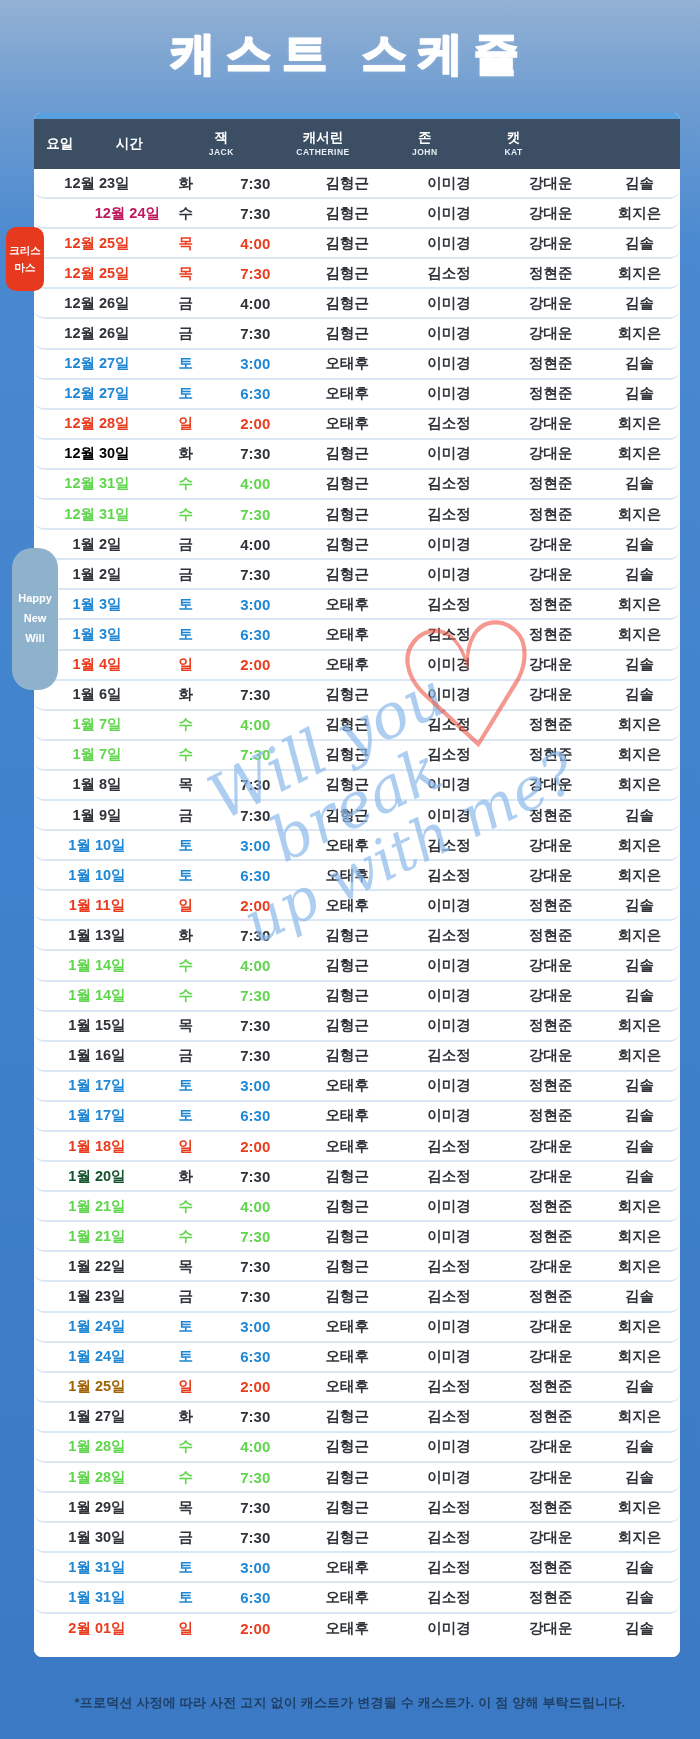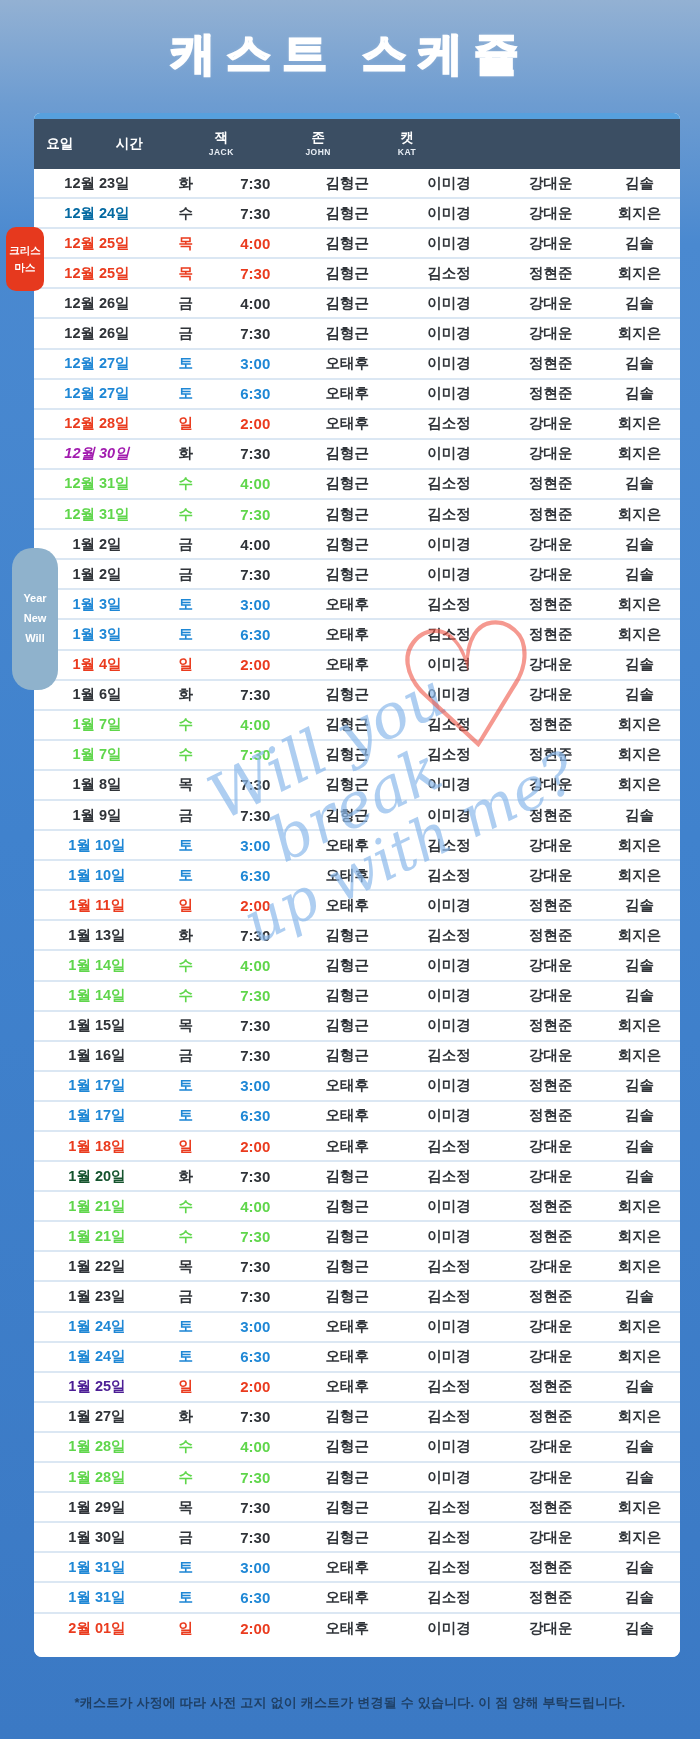--- a/index.html
+++ b/index.html
@@ -26,21 +26,21 @@
   .thead{
     height:50px;background:#3b4e63;display:flex;align-items:stretch;
   }
   .th{
     display:flex;flex-direction:column;align-items:center;justify-content:center;
     color:#ffffff;font-weight:700;font-size:13.5px;line-height:1.1;
   }
   .th .en{font-size:8.5px;font-weight:700;letter-spacing:.5px;margin-top:2px;color:#e8eef5;}
   .trow{
     height:30.1px;display:flex;align-items:center;background:#ffffff;
-    border-bottom:2px solid #dbe7f3;box-sizing:border-box;
+    border-bottom:2px solid #dbe7f3;box-sizing:border-box;border-radius:10px;
   }
   .trow:last-child{border-bottom:none;align-items:center;}
   .td{
     text-align:center;font-weight:700;font-size:14.5px;color:#2f3338;
     white-space:nowrap;overflow:hidden;
   }
   .c0{width:19.5%;} .c1{width:8%;} .c2{width:13.5%;} .c3{width:15%;}
   .c4{width:16.5%;} .c5{width:15%;} .c6{width:12.5%;}
   .td.time{font-size:15px;}
   .bottom-pad{height:13px;background:#ffffff;}
@@ -87,41 +87,45 @@
       <div class="th c1">
         <span>요일</span>
       </div>
       <div class="th c2">
         <span>시간</span>
       </div>
       <div class="th c3">
         <span>잭</span>
         <span class="en">JACK</span>
       </div>
+      <div class="th c4">
+        <span>캐서린</span>
+        <span class="en">CATHERINE</span>
+      </div>
       <div class="th c5">
         <span>존</span>
         <span class="en">JOHN</span>
       </div>
       <div class="th c6">
         <span>캣</span>
         <span class="en">KAT</span>
       </div>
     </div>
   <div id="tbody">
       <div class="trow">
         <div class="td c0" style="color: rgb(47, 51, 56);">12월 23일</div>
         <div class="td c1" style="color: rgb(47, 51, 56);">화</div>
         <div class="td c2 time" style="color: rgb(47, 51, 56);">7:30</div>
         <div class="td c3">김형근</div>
         <div class="td c4">이미경</div>
         <div class="td c5">강대운</div>
         <div class="td c6">김솔</div>
       </div>
       <div class="trow">
-        <div class="td c0" style="color: #0369a1;">12월 24일</div>
+        <div class="td c0" style="color: #be185d; text-align: right;">12월 24일</div>
         <div class="td c1" style="color: rgb(47, 51, 56);">수</div>
         <div class="td c2 time" style="color: rgb(47, 51, 56);">7:30</div>
         <div class="td c3">김형근</div>
         <div class="td c4">이미경</div>
         <div class="td c5">강대운</div>
         <div class="td c6">회지은</div>
       </div>
       <div class="trow">
         <div class="td c0" style="color: rgb(234, 59, 30);">12월 25일</div>
         <div class="td c1" style="color: rgb(234, 59, 30);">목</div>
@@ -179,21 +183,21 @@
       <div class="trow">
         <div class="td c0" style="color: rgb(234, 59, 30);">12월 28일</div>
         <div class="td c1" style="color: rgb(234, 59, 30);">일</div>
         <div class="td c2 time" style="color: rgb(234, 59, 30);">2:00</div>
         <div class="td c3">오태후</div>
         <div class="td c4">김소정</div>
         <div class="td c5">강대운</div>
         <div class="td c6">회지은</div>
       </div>
       <div class="trow">
-        <div class="td c0" style="color: #a21caf; font-style: italic;">12월 30일</div>
+        <div class="td c0" style="color: #000000;">12월 30일</div>
         <div class="td c1" style="color: rgb(47, 51, 56);">화</div>
         <div class="td c2 time" style="color: rgb(47, 51, 56);">7:30</div>
         <div class="td c3">김형근</div>
         <div class="td c4">이미경</div>
         <div class="td c5">강대운</div>
         <div class="td c6">회지은</div>
       </div>
       <div class="trow">
         <div class="td c0" style="color: rgb(95, 214, 75);">12월 31일</div>
         <div class="td c1" style="color: rgb(95, 214, 75);">수</div>
@@ -458,21 +462,21 @@
       <div class="trow">
         <div class="td c0" style="color: rgb(30, 135, 213);">1월 24일</div>
         <div class="td c1" style="color: rgb(30, 135, 213);">토</div>
         <div class="td c2 time" style="color: rgb(30, 135, 213);">6:30</div>
         <div class="td c3">오태후</div>
         <div class="td c4">이미경</div>
         <div class="td c5">강대운</div>
         <div class="td c6">회지은</div>
       </div>
       <div class="trow">
-        <div class="td c0" style="color: #4c1d95;">1월 25일</div>
+        <div class="td c0" style="color: #a16207;">1월 25일</div>
         <div class="td c1" style="color: rgb(234, 59, 30);">일</div>
         <div class="td c2 time" style="color: rgb(234, 59, 30);">2:00</div>
         <div class="td c3">오태후</div>
         <div class="td c4">김소정</div>
         <div class="td c5">정현준</div>
         <div class="td c6">김솔</div>
       </div>
       <div class="trow">
         <div class="td c0" style="color: rgb(47, 51, 56);">1월 27일</div>
         <div class="td c1" style="color: rgb(47, 51, 56);">화</div>
@@ -548,24 +552,24 @@
     </div>
   <div class="bottom-pad"></div>
 </div>
 
 <div class="badge-xmas">
   <span>크리스</span>
   <span>마스</span>
 </div>
 
 <div class="badge-ny">
-  <span>Year</span>
+  <span>Happy</span>
   <span>New</span>
   <span>Will</span>
 </div>
 
 <div class="watermark">
   <span class="heart">♡</span>
   <div class="l1">Will you break</div>
   <div class="l2">up with me?</div>
 </div>
 
-<div class="footer">*캐스트가 사정에 따라 사전 고지 없이 캐스트가 변경될 수 있습니다. 이 점 양해 부탁드립니다.</div>
+<div class="footer">*프로덕션 사정에 따라 사전 고지 없이 캐스트가 변경될 수 캐스트가. 이 점 양해 부탁드립니다.</div>
 
 </body></html>

